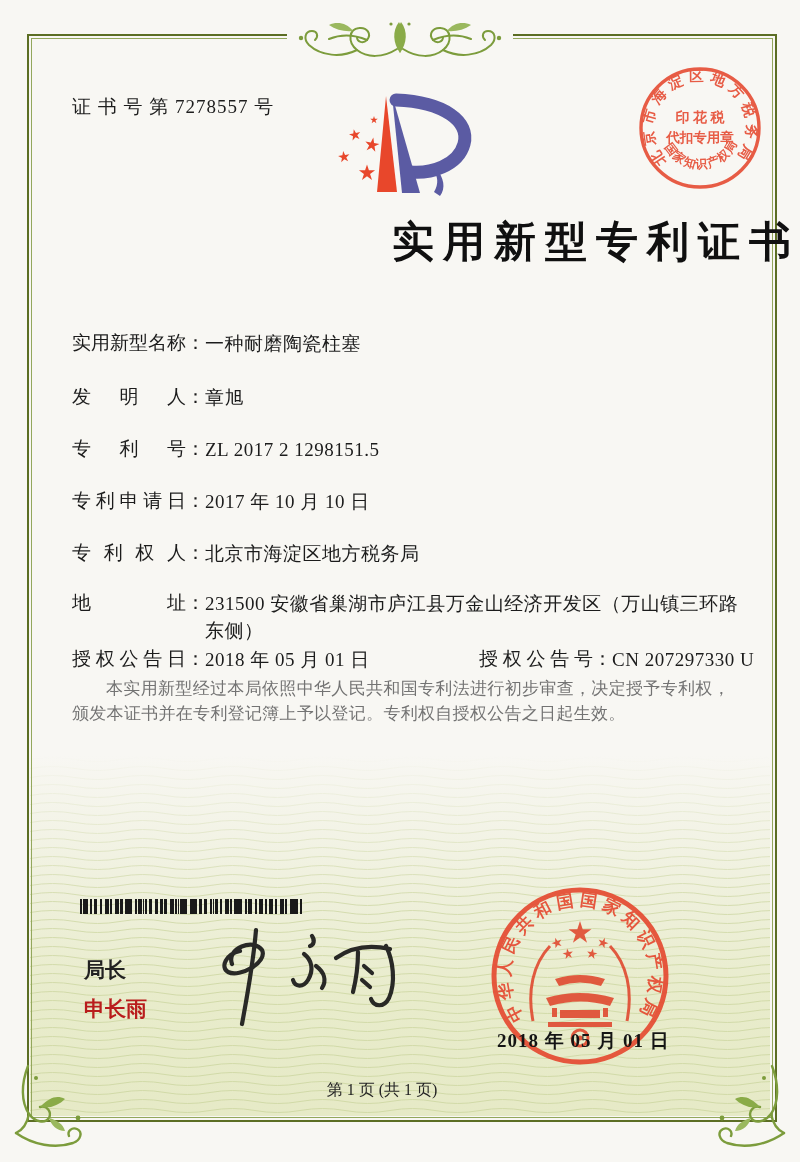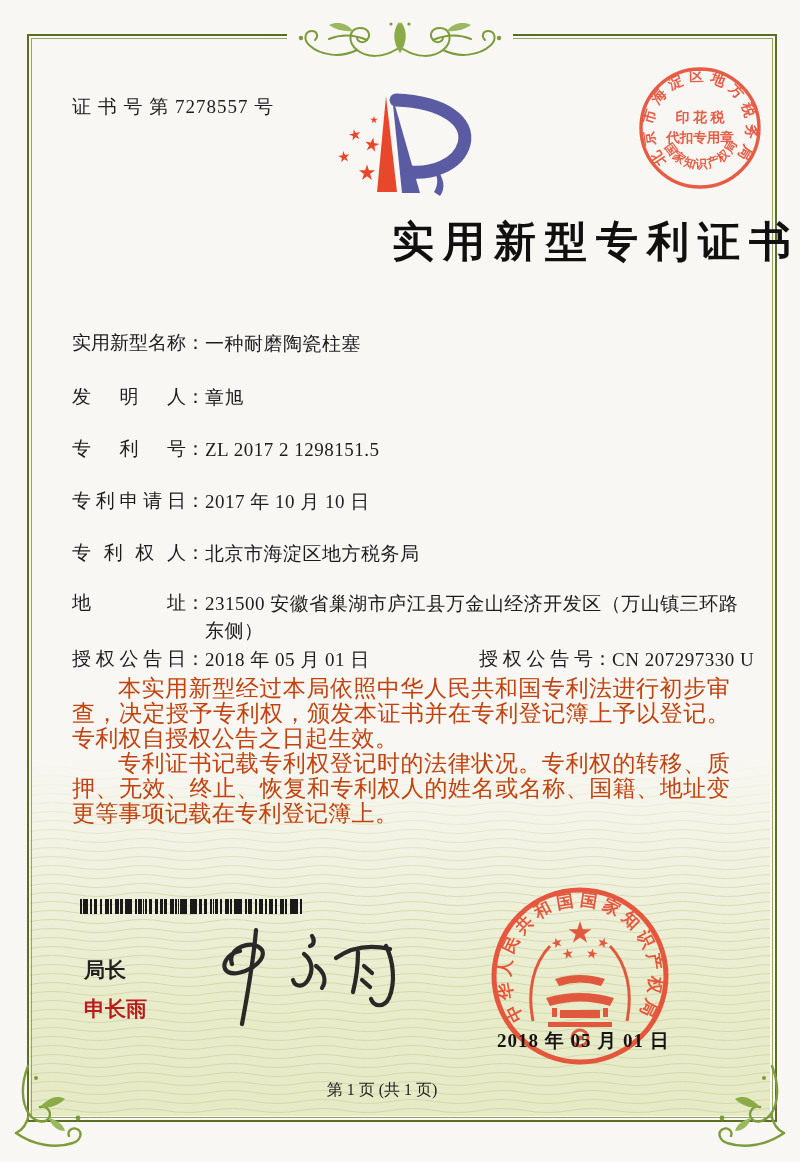--- a/index.html
+++ b/index.html
@@ -23,21 +23,21 @@
   .frame-inner{position:absolute;inset:2px;border:1px solid #93a75c;}
   .cert-no{left:72px;top:94px;font-size:19px;letter-spacing:1px;color:#1d1d1d;z-index:3;}
   .logo{left:325px;top:88px;z-index:3;}
   .tax-stamp{left:630px;top:58px;z-index:4;opacity:.88;}
   .title{left:0;top:214px;width:800px;text-align:right;font-size:42px;font-weight:bold;letter-spacing:9px;color:#101010;z-index:3;}
   .fieldrow{left:72px;width:680px;font-size:19px;z-index:3;color:#1c1c1c;}
   .flabel{display:inline-block;width:114px;text-align:justify;text-align-last:justify;vertical-align:top;}
   .fcolon{display:inline-block;vertical-align:top;}
   .fvalue{display:inline-block;vertical-align:top;letter-spacing:.5px;max-width:535px;line-height:27px;}
   .grant-right{position:absolute;left:383px;top:0;white-space:nowrap;margin-left:24px;}
-  .paras{left:72px;top:676px;width:658px;z-index:3;font-size:23px;line-height:25px;text-align:justify;color:#c2410c;letter-spacing:.3px;}
+  .paras{left:72px;top:676px;width:658px;z-index:3;font-size:17px;line-height:25px;text-align:justify;color:#737373;letter-spacing:.3px;}
   .paras p{margin:0;text-indent:2em;}
   .barcode{left:80px;top:899px;width:222px;height:15px;z-index:3;
     background:
       repeating-linear-gradient(90deg,#191919 0 2px,transparent 2px 5px),
       repeating-linear-gradient(90deg,#191919 0 1px,transparent 1px 7px),
       repeating-linear-gradient(90deg,transparent 0 3px,#191919 3px 6px,transparent 6px 11px);}
   .signer-title{left:84px;top:956px;font-family:"Liberation Sans","DejaVu Sans",sans-serif;font-weight:bold;font-size:21px;color:#222;z-index:3;}
   .signer-name{left:84px;top:995px;font-family:"Liberation Sans","DejaVu Sans",sans-serif;font-weight:bold;font-size:21px;color:#b91c1c;z-index:3;}
   .signature{left:200px;top:920px;z-index:4;}
   .office-seal{left:480px;top:876px;z-index:4;opacity:.9;}
@@ -157,21 +157,20 @@
 
 <div class="abs fieldrow" style="top:646px;">
   <span class="flabel">授权公告日</span><span class="fcolon">：</span><span class="fvalue">2018 年 05 月 01 日</span>
   <span class="grant-right">
     <span class="flabel">授权公告号</span><span class="fcolon">：</span><span class="fvalue">CN 207297330 U</span>
   </span>
 </div>
 
 <div class="abs paras">
   <p>本实用新型经过本局依照中华人民共和国专利法进行初步审查，决定授予专利权，颁发本证书并在专利登记簿上予以登记。专利权自授权公告之日起生效。</p>
-  <p>专利证书记载专利权登记时的法律状况。专利权的转移、质押、无效、终止、恢复和专利权人的姓名或名称、国籍、地址变更等事项记载在专利登记簿上。</p>
 </div>
 
 <div class="abs barcode"></div>
 
 <div class="abs signer-title">局长</div>
 <div class="abs signer-name">申长雨</div>
 
 <svg class="abs signature" width="210" height="112" viewBox="0 0 210 112">
   <g fill="none" stroke="#191919" stroke-width="4.2" stroke-linecap="round" opacity="0.92">
     <path d="M56,10 C54,34 48,72 42,104"></path>

